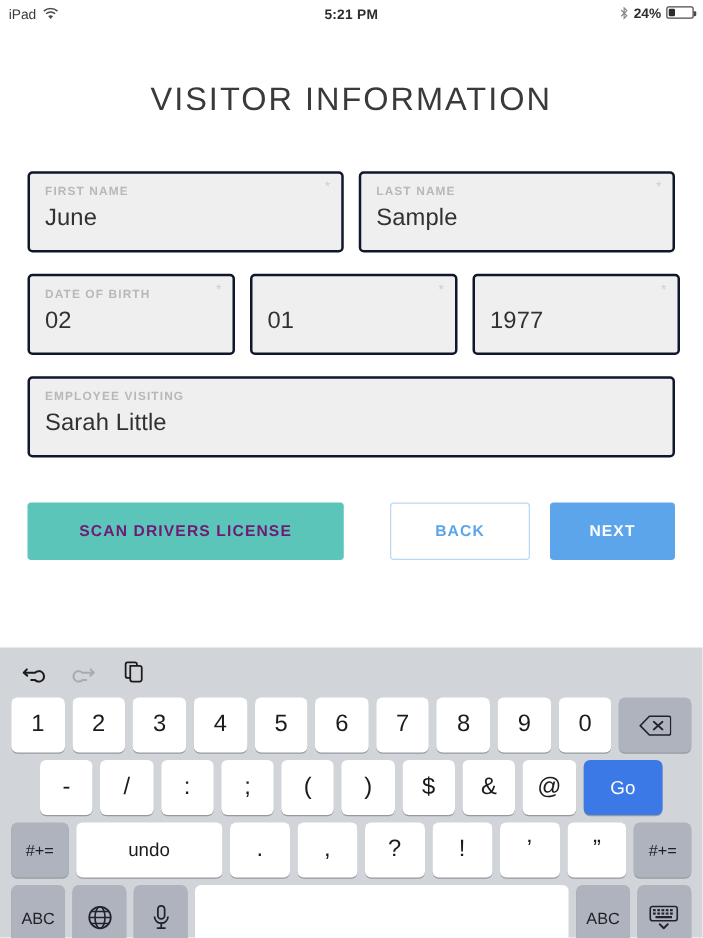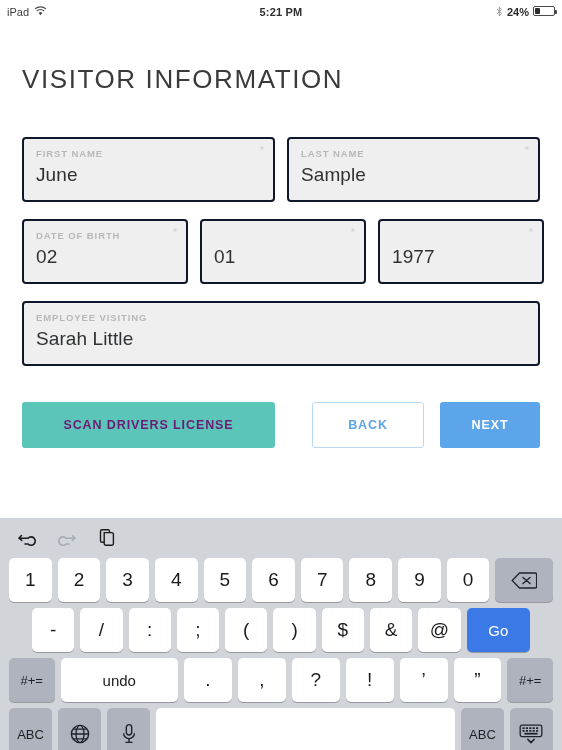--- a/index.html
+++ b/index.html
@@ -47,21 +47,21 @@
     width: 5px; background: #2d2d2d; border-radius: 1px;
   }
 
   
   .app {
     height: 498px;
     background: #ffffff;
     padding: 0 22px;
   }
   .page-title {
-    text-align: left;
+    text-align: center;
     font-size: 26px;
     font-weight: 300;
     letter-spacing: 1.6px;
     color: #3a3a3c;
     margin-top: 40px;
     margin-bottom: 42px;
   }
 
   .row { display: flex; gap: 12px; margin-bottom: 17px; }
 

